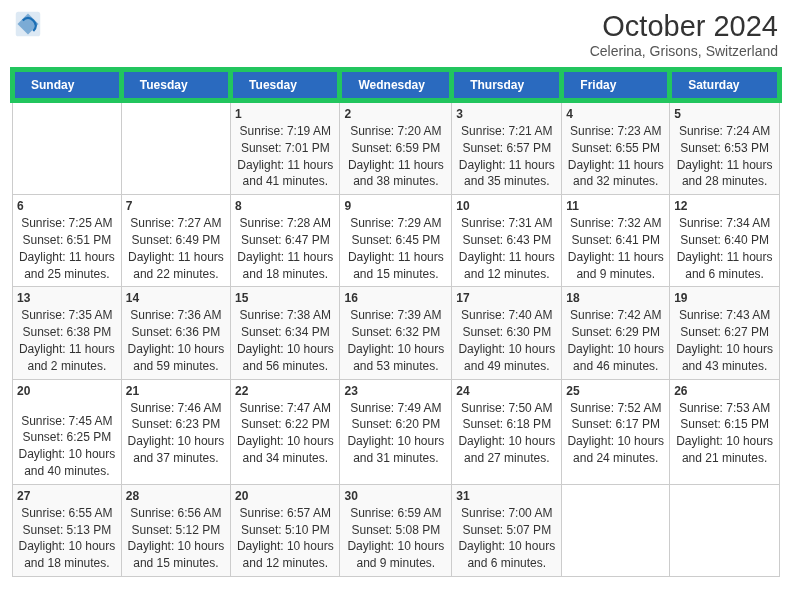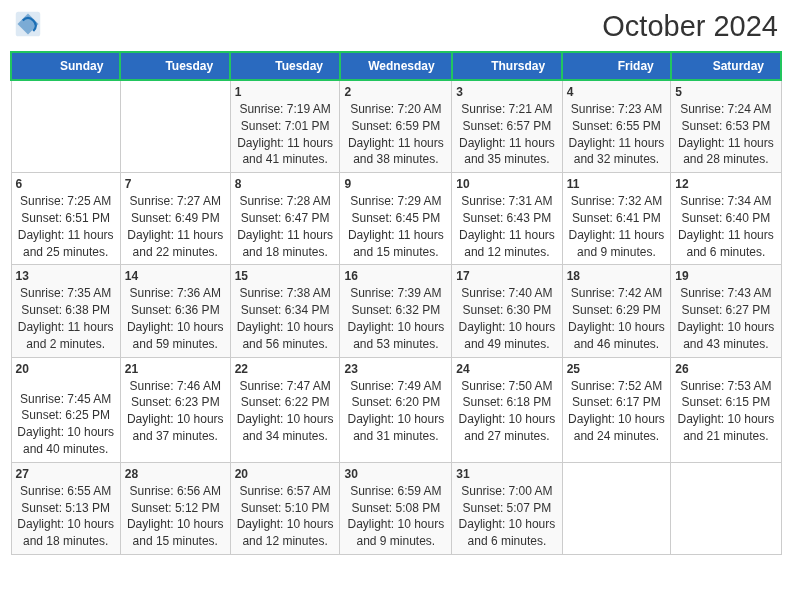--- a/index.html
+++ b/index.html
@@ -50,24 +50,24 @@
     }
     table {
       width: 100%;
       border-collapse: collapse;
       font-size: 11px;
     }
     thead tr th {
       background-color: #2a6abf;
       color: #fff;
       padding: 6px 16px;
-      text-align: right;
+      text-align: left;
       font-size: 12px;
       font-weight: bold;
-      border: 2px solid #22c55e;
+      border: 5px solid #22c55e;
     }
     tbody tr td {
       border: 1px solid #ccc;
       vertical-align: top;
       padding: 4px;
       width: 113px;
       min-height: 80px;
       height: 80px;
       background: #fff;
     }
@@ -100,20 +100,21 @@
 <div class="header">
   <div class="logo">
     <svg class="logo-icon" viewBox="0 0 32 32">
       <rect x="2" y="2" width="28" height="28" rx="3" fill="#1a6eb5" opacity="0.15"></rect>
       <path d="M16 4 L28 16 L16 28 L4 16 Z" fill="#1a6eb5" opacity="0.5"></path>
       <path d="M10 12 Q16 6 22 12 Q28 18 22 24" stroke="#1a6eb5" stroke-width="2.5" fill="none"></path>
     </svg>
   </div>
   <div class="title-block">
     <div class="month-title">October 2024</div>
+    <div class="subtitle">Celerina, Grisons, Switzerland</div>
   </div>
 </div>
 
 <table>
   <thead>
     <tr id="header-row">
     <th>Sunday</th>
         <th>Tuesday</th>
         <th>Tuesday</th>
         <th>Wednesday</th>

